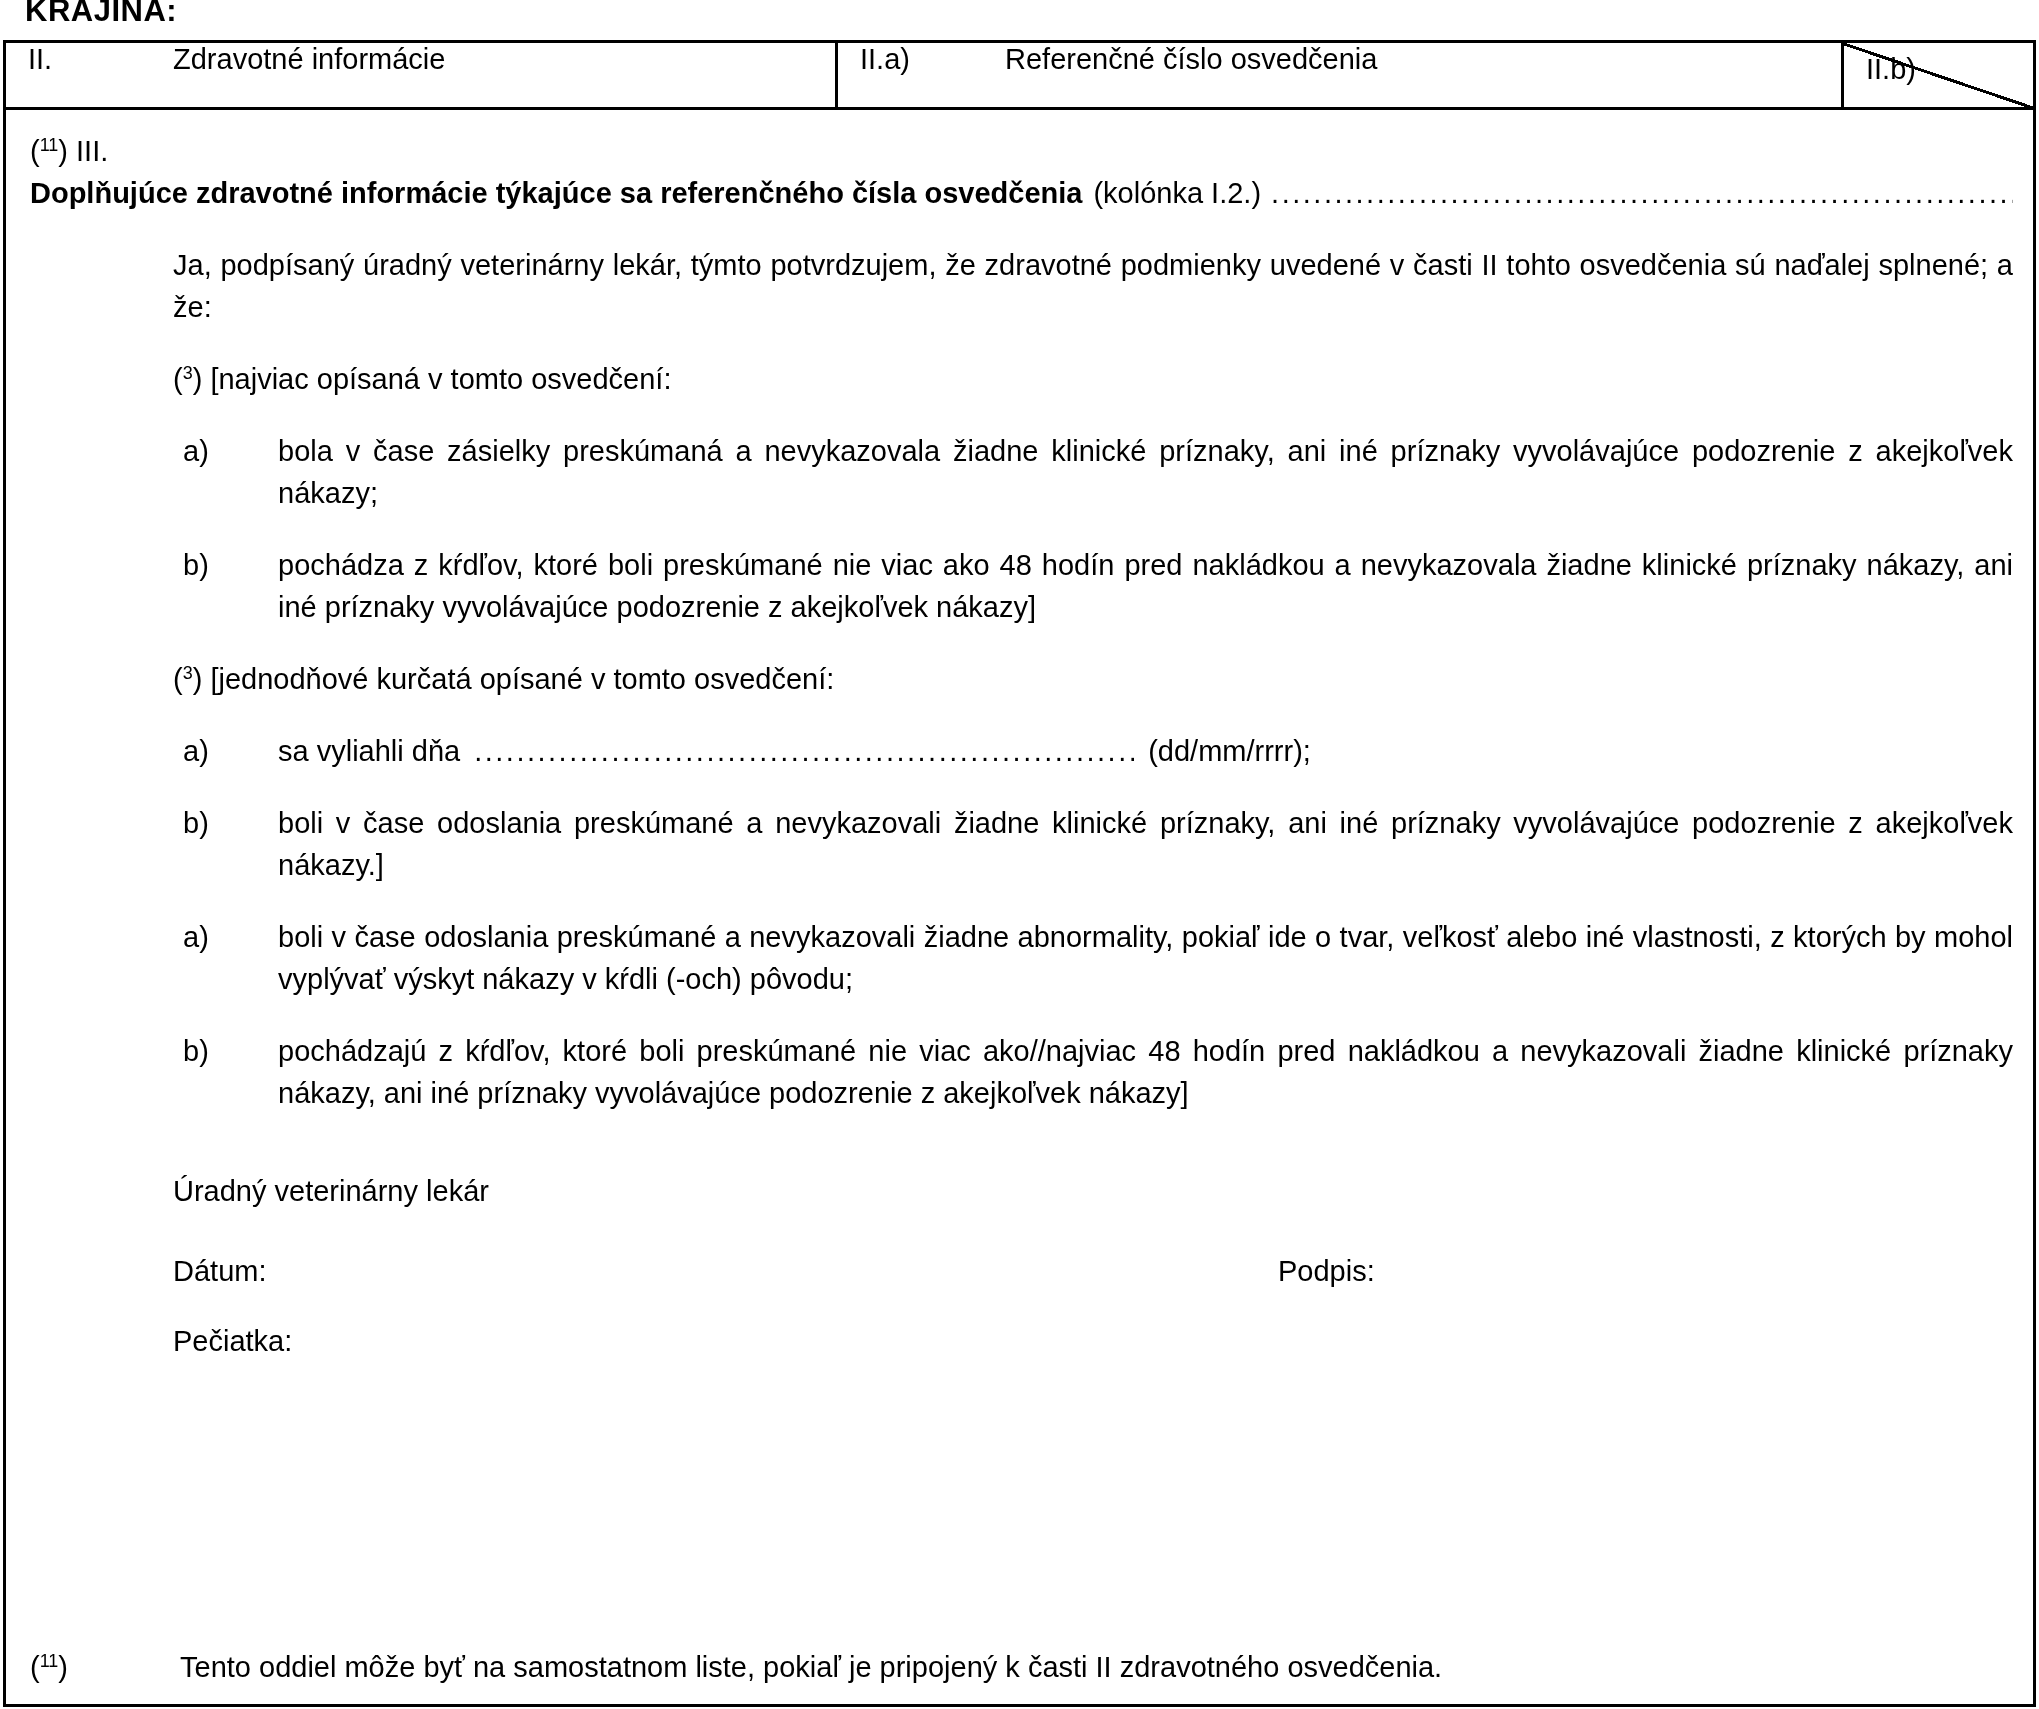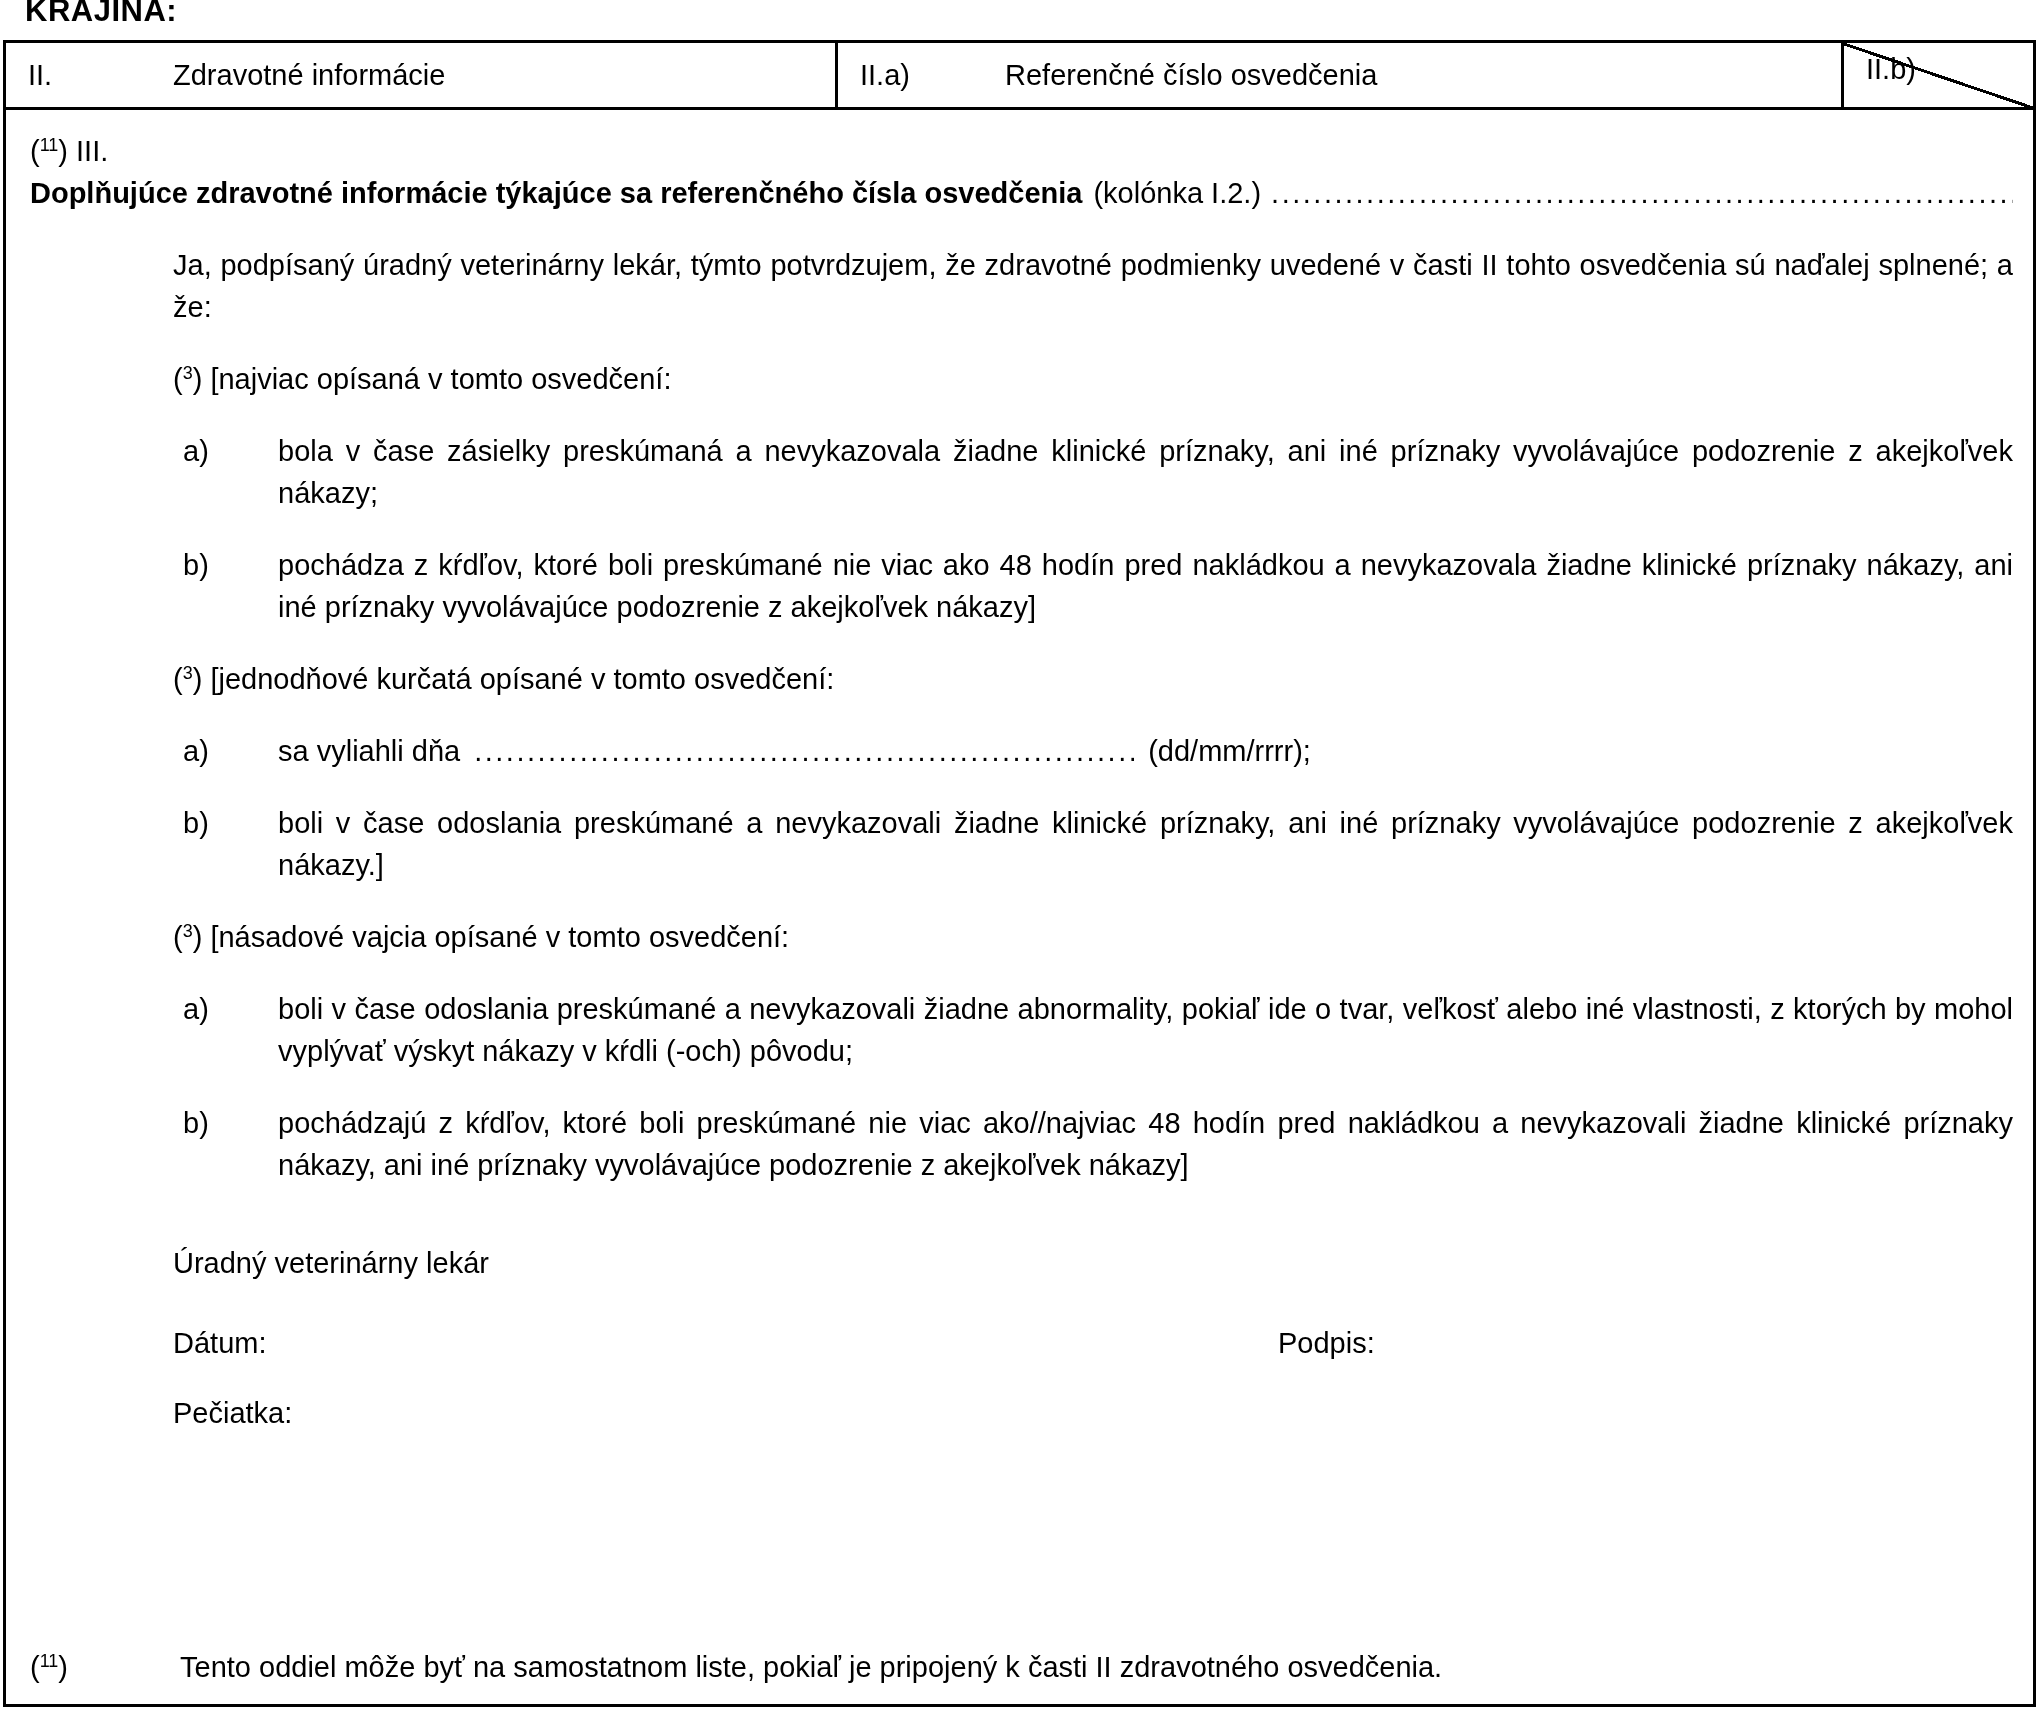--- a/index.html
+++ b/index.html
@@ -19,21 +19,21 @@
 
   .doc-table {
     position:absolute; left:3px; right:3px; top:40px; bottom:2px;
     border:3px solid #000;
     display:flex; flex-direction:column;
     box-sizing:border-box;
   }
 
   
   .header-row { display:flex; flex:0 0 64px; border-bottom:3px solid #000; }
-  .hcell { display:flex; align-items:center; padding-left:22px; box-sizing:border-box; }
+  .hcell { display:flex; align-items:flex-start; padding-left:22px; box-sizing:border-box; }
   .hcell-1 { width:832px; border-right:3px solid #000; }
   .hcell-2 { width:1006px; border-right:3px solid #000; }
   .hcell-3 { flex:1; position:relative; align-items:flex-start; padding-top:10px; }
   .hnum { width:145px; flex:0 0 auto; }
   .diag {
     position:absolute; inset:0;
     background:linear-gradient(to top right,
       transparent calc(50% - 2.4px),
       #000 calc(50% - 2.4px),
       #000 calc(50% + 0.6px),
@@ -126,21 +126,20 @@
         <span class="marker">a)</span>
         <span class="itext-fixed">sa vyliahli dňa</span>
         <span class="leader-mid">........................................................................................................................................................................................................................................</span>
         <span class="suffix">(dd/mm/rrrr);</span>
       </div>
       <div class="item">
         <span class="marker">b)</span>
         <span class="itext">boli v čase odoslania preskúmané a nevykazovali žiadne klinické príznaky, ani iné príznaky vyvolávajúce podozrenie z akejkoľvek nákazy.]</span>
       </div>
 
-      <div class="group-heading"><span>(</span><span class="sup">3</span><span>)</span> <span>[násadové vajcia opísané v tomto osvedčení:</span></div>
       <div class="item">
         <span class="marker">a)</span>
         <span class="itext">boli v čase odoslania preskúmané a nevykazovali žiadne abnormality, pokiaľ ide o tvar, veľkosť alebo iné vlastnosti, z ktorých by mohol vyplývať výskyt nákazy v kŕdli (-och) pôvodu;</span>
       </div>
       <div class="item">
         <span class="marker">b)</span>
         <span class="itext">pochádzajú z kŕdľov, ktoré boli preskúmané nie viac ako//najviac 48 hodín pred nakládkou a nevykazovali žiadne klinické príznaky nákazy, ani iné príznaky vyvolávajúce podozrenie z akejkoľvek nákazy]</span>
       </div>
 
       <div class="sig-officer">Úradný veterinárny lekár</div>

